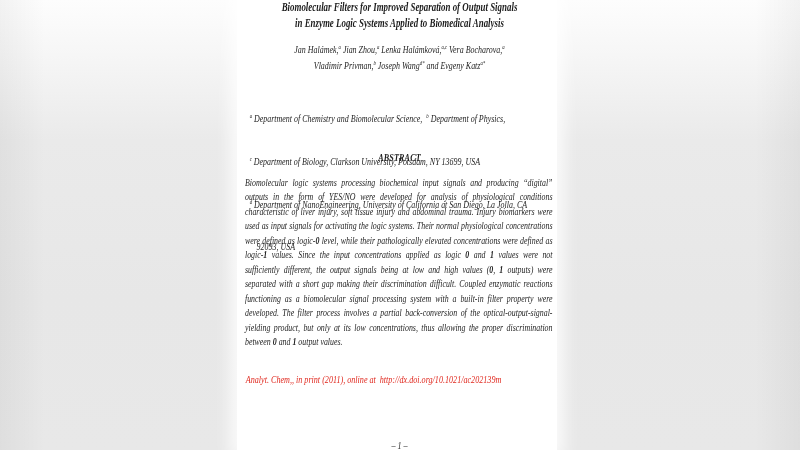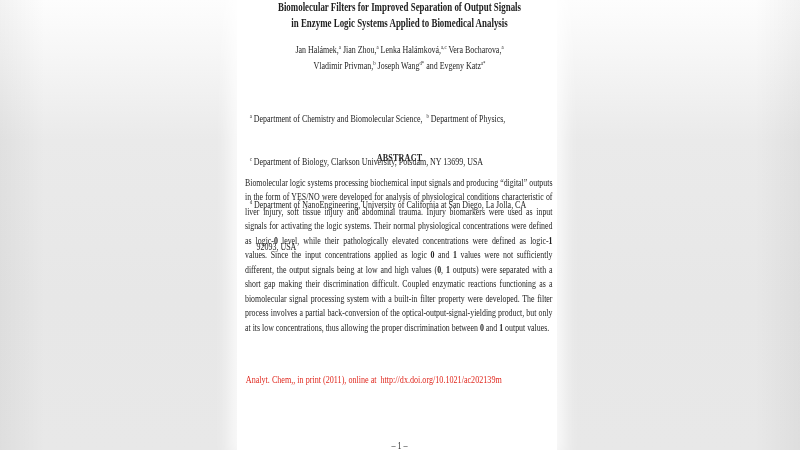--- a/index.html
+++ b/index.html
@@ -5,20 +5,21 @@
   html, body { margin: 0; padding: 0; background: #e9e9e9; }
   #screen {
     position: relative;
     width: 800px; height: 450px;
     overflow: hidden;
     font-family: "Liberation Serif", "DejaVu Serif", serif;
     color: #1d1d1d;
     background:
       linear-gradient(90deg, rgba(0,0,0,0.045) 0px, rgba(0,0,0,0.0) 45px, rgba(0,0,0,0.0) 755px, rgba(0,0,0,0.045) 800px),
       linear-gradient(180deg, #fdfdfd 0px, #f6f6f6 55px, #eaeaea 140px, #e7e7e7 300px, #e8e8e8 450px);
+    font-style: italic;
   }
   #paper-page {
     position: absolute;
     left: 237px; top: 0; width: 320px; height: 450px;
     background: #ffffff;
     box-shadow: 0 0 14px 8px rgba(255,255,255,0.75);
   }
   
   #content {
     position: absolute;

